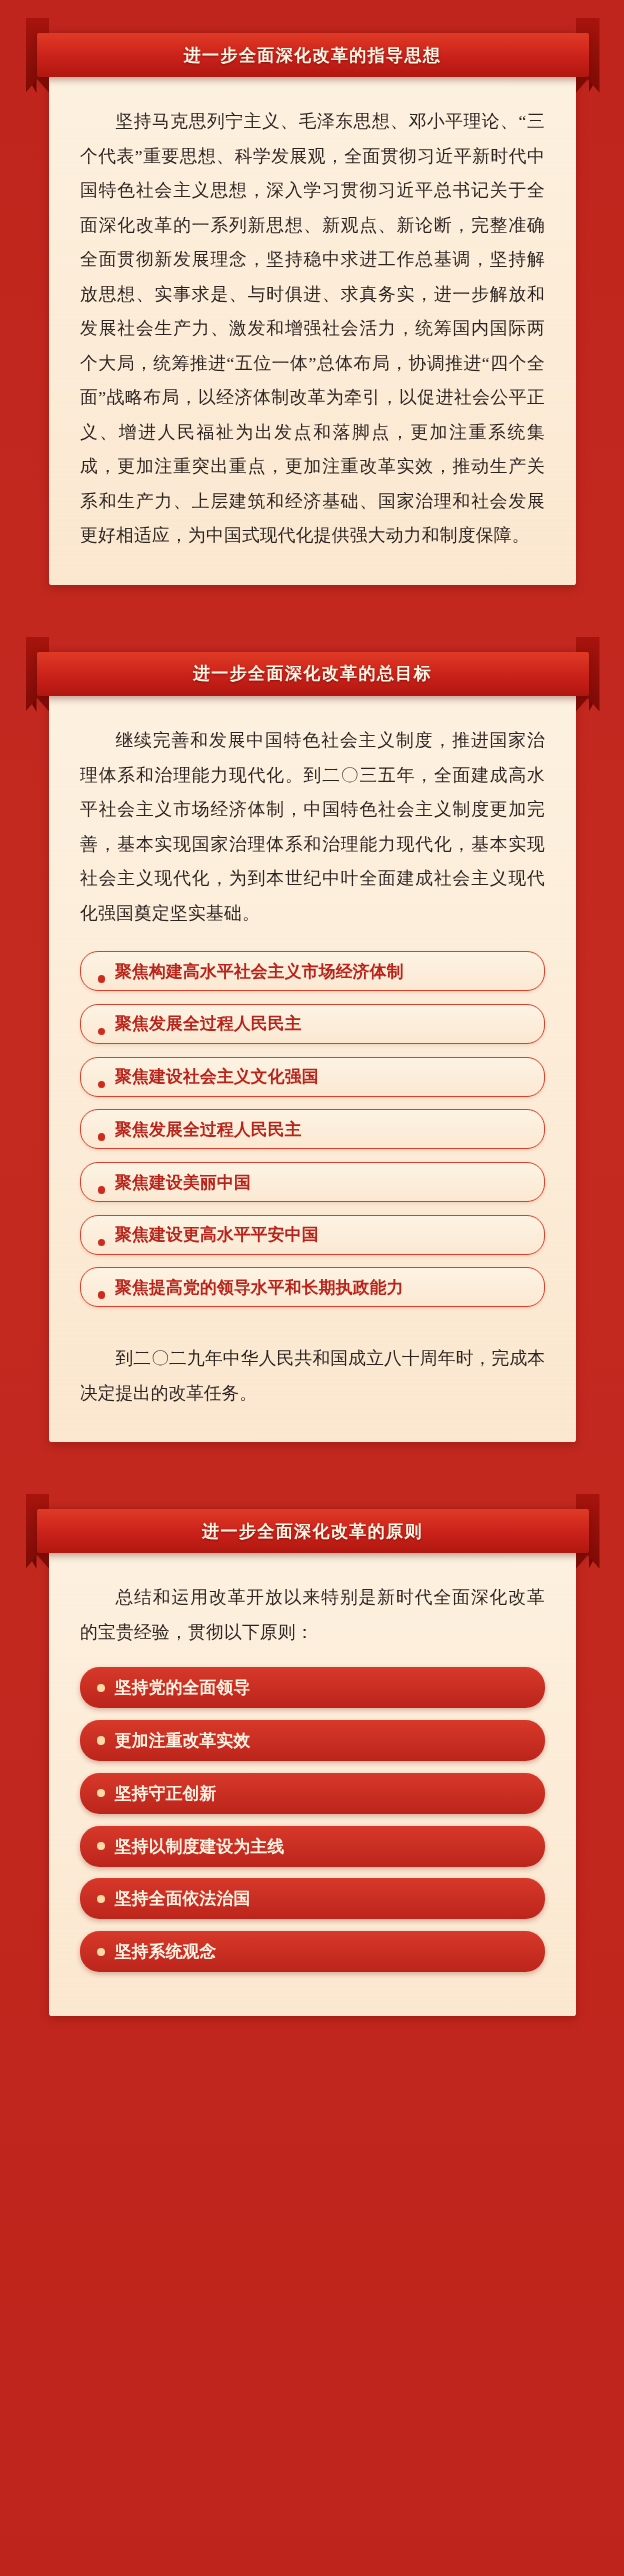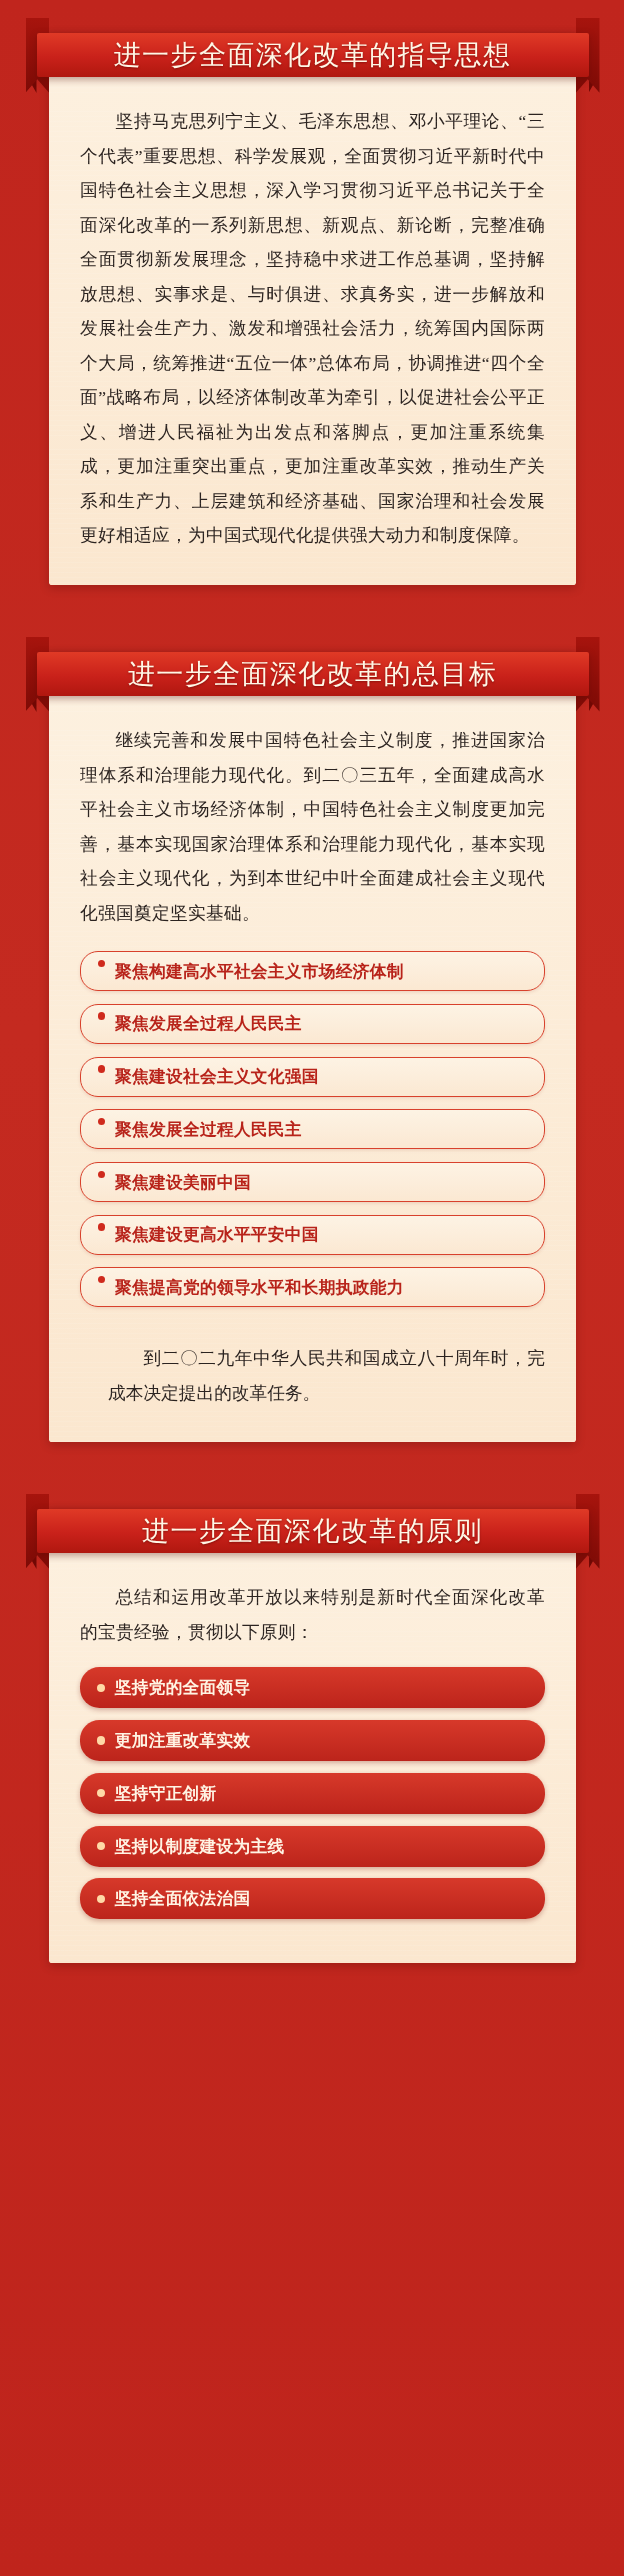--- a/index.html
+++ b/index.html
@@ -57,22 +57,22 @@
     top: 0;
     width: 8.3px;
     height: 60px;
     background: linear-gradient(180deg, #8d0d08 0%, #6e0804 100%);
     z-index: -1;
   }
   .banner-bar:before { left: -8.3px; clip-path: polygon(0 0, 100% 0, 100% 100%, 0 76%); }
   .banner-bar:after  { right: -8.3px; clip-path: polygon(0 0, 100% 0, 100% 76%, 0 100%); }
   .banner-title {
     color: #fff7e6;
-    font-size: 27px;
-    font-weight: normal;
+    font-size: 17px;
+    font-weight: bold;
     letter-spacing: 1.4px;
     text-shadow: 0 1.4px 2.1px rgba(90,10,4,.55);
     font-family: "Liberation Serif", "DejaVu Serif", serif;
   }
   
   .ribbon-l, .ribbon-r {
     position: absolute;
     top: 0;
     width: 23.6px;
     height: 75px;
@@ -92,21 +92,21 @@
     letter-spacing: 0.3px;
   }
   .body-text p { margin: 0 0 7px 0; text-indent: 2em; }
   .body-text p:last-child { margin-bottom: 0; }
 
   
   .pill-list { padding: 21px 31px 0 31px; }
   .pill {
     position: relative;
     display: flex;
-    align-items: flex-start;
+    align-items: flex-end;
     margin-bottom: 12.5px;
     border: 1.4px solid #d8412c;
     border-radius: 18px;
     background: linear-gradient(180deg, #fdf3e4 0%, #fbe8d2 100%);
     padding: 7.6px 15.3px 7.6px 16.7px;
     color: #b8231a;
     font-size: 16.7px;
     font-weight: bold;
     letter-spacing: 0.3px;
     box-shadow: 0 1.4px 3.5px rgba(140,30,16,.12);
@@ -140,21 +140,20 @@
     background: #ffd9a6;
     margin-right: 9.7px;
     flex: 0 0 auto;
   }
   .note {
     padding: 21px 31px 0 31px;
     font-size: 17.7px;
     line-height: 1.95;
     color: #2b2320;
     text-align: justify;
-    margin-left: 28px;
   }
   .note p { margin: 0; text-indent: 2em; }
 
   
   .texture {
     position: absolute;
     inset: 0;
     pointer-events: none;
     background-image: repeating-linear-gradient(180deg, rgba(255,255,255,.16) 0 0.7px, rgba(0,0,0,0) 0.7px 4.9px);
     opacity: .5;
@@ -253,17 +252,21 @@
         <span>坚持守正创新</span>
       </div>
       <div class="pill-solid">
         <span class="dot"></span>
         <span>坚持以制度建设为主线</span>
       </div>
       <div class="pill-solid">
         <span class="dot"></span>
         <span>坚持全面依法治国</span>
       </div>
+      <div class="pill-solid">
+        <span class="dot"></span>
+        <span>坚持系统观念</span>
+      </div>
     </div>
   </div>
 
 </div>
 
 
 </body></html>

